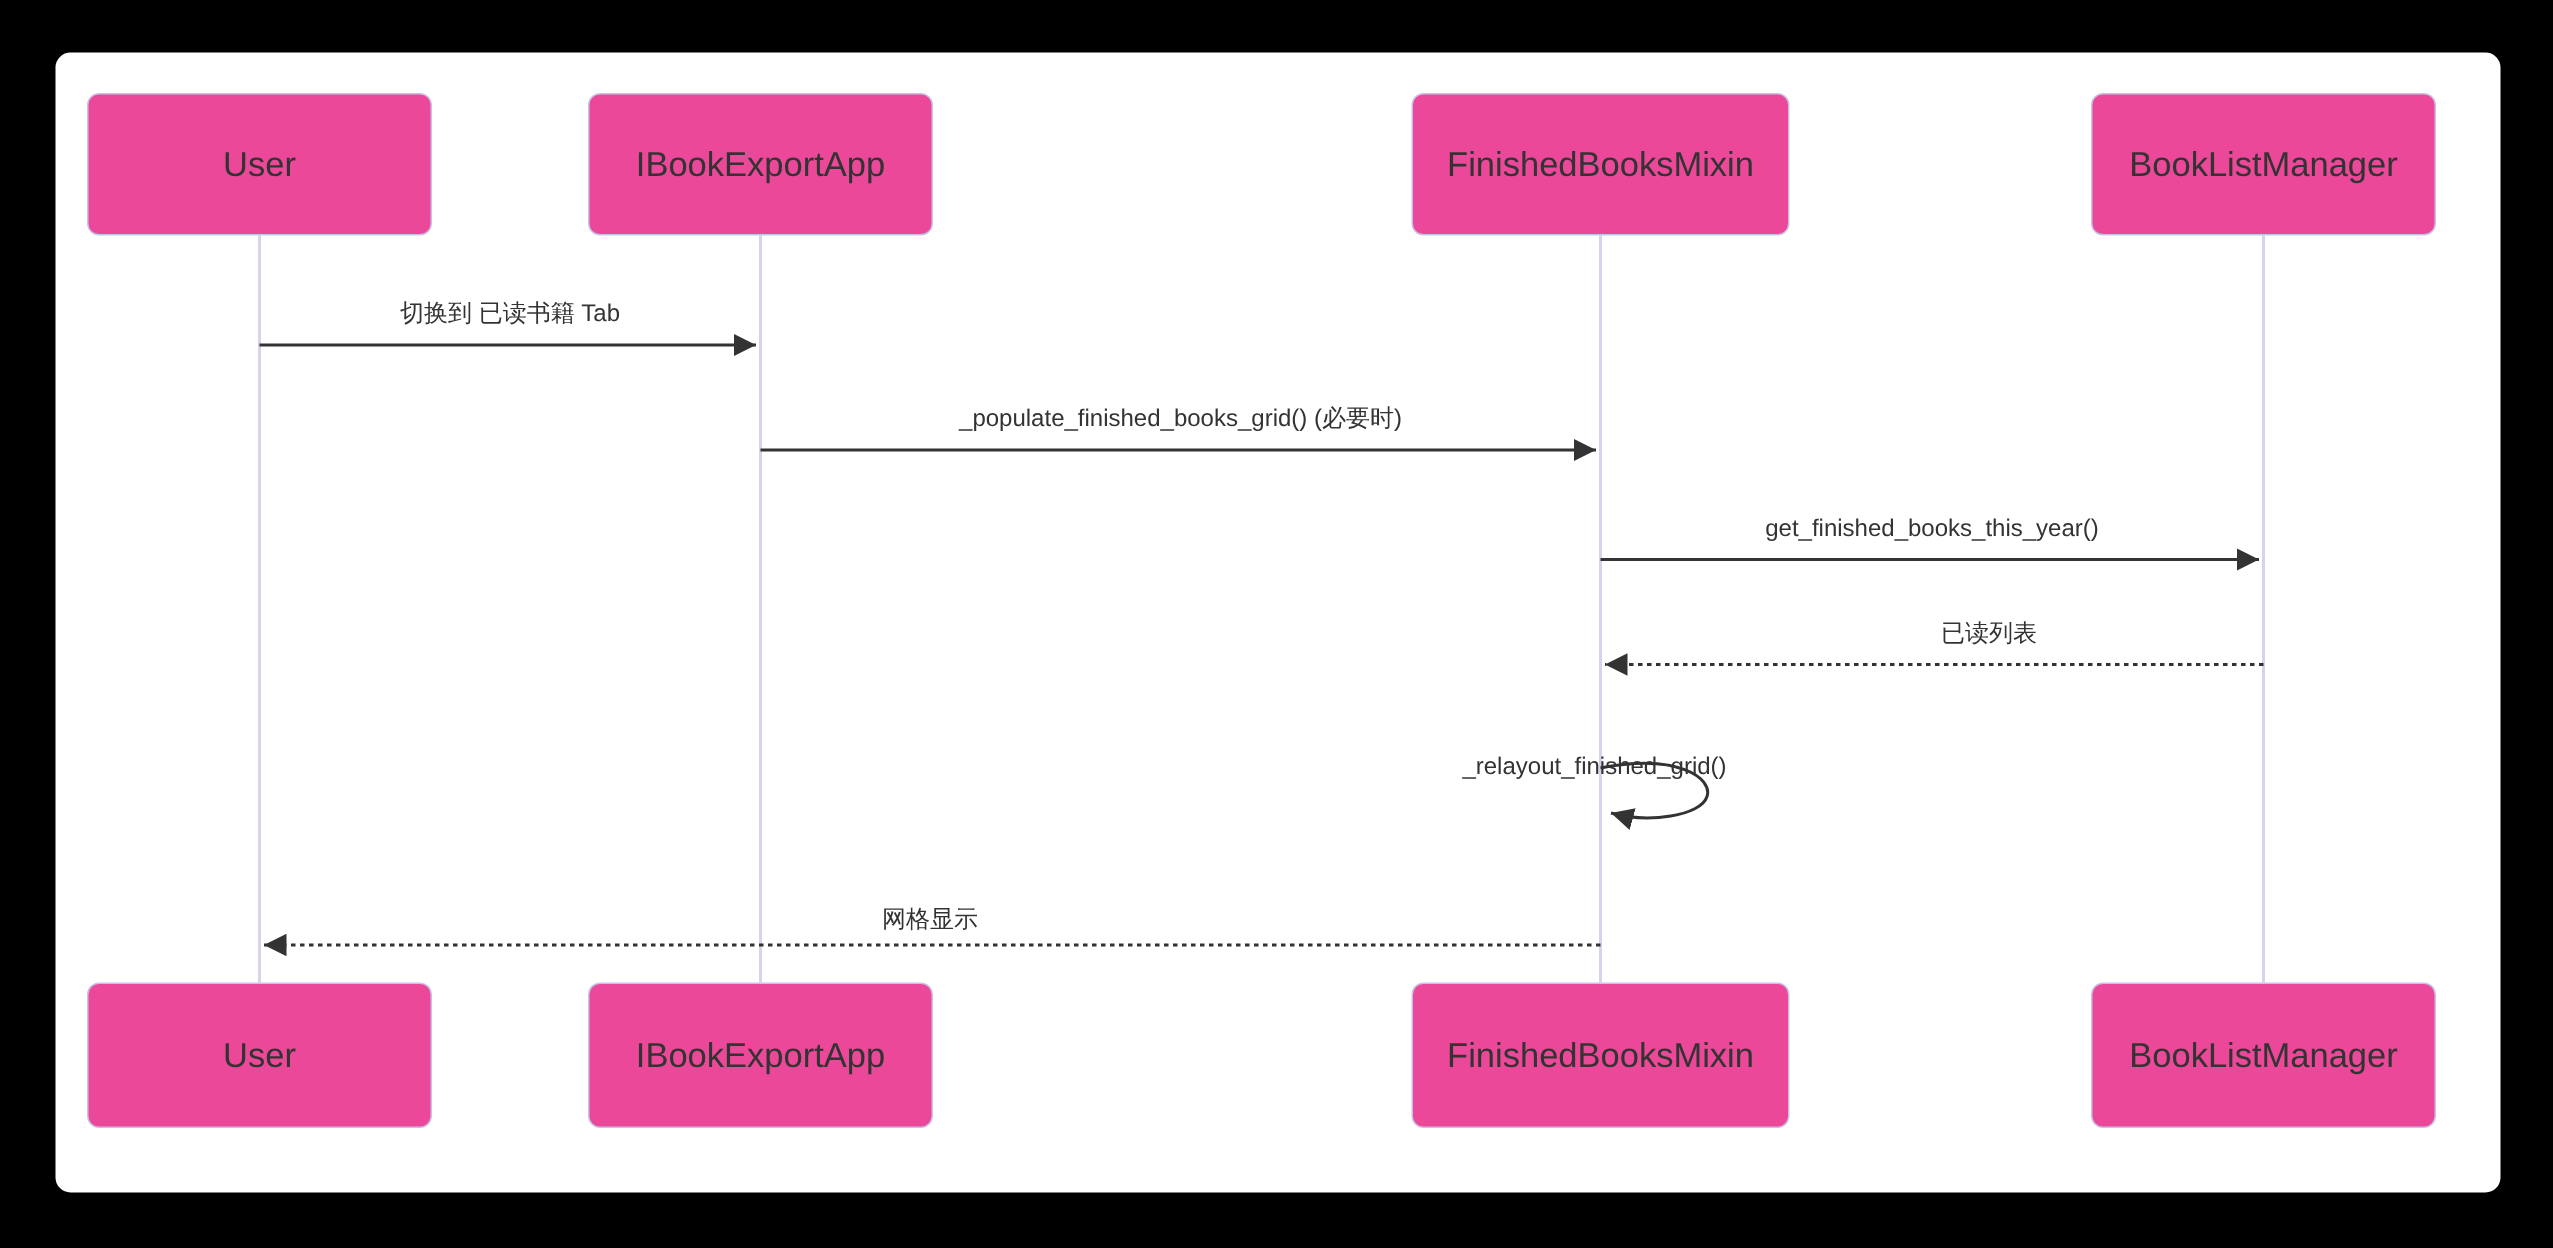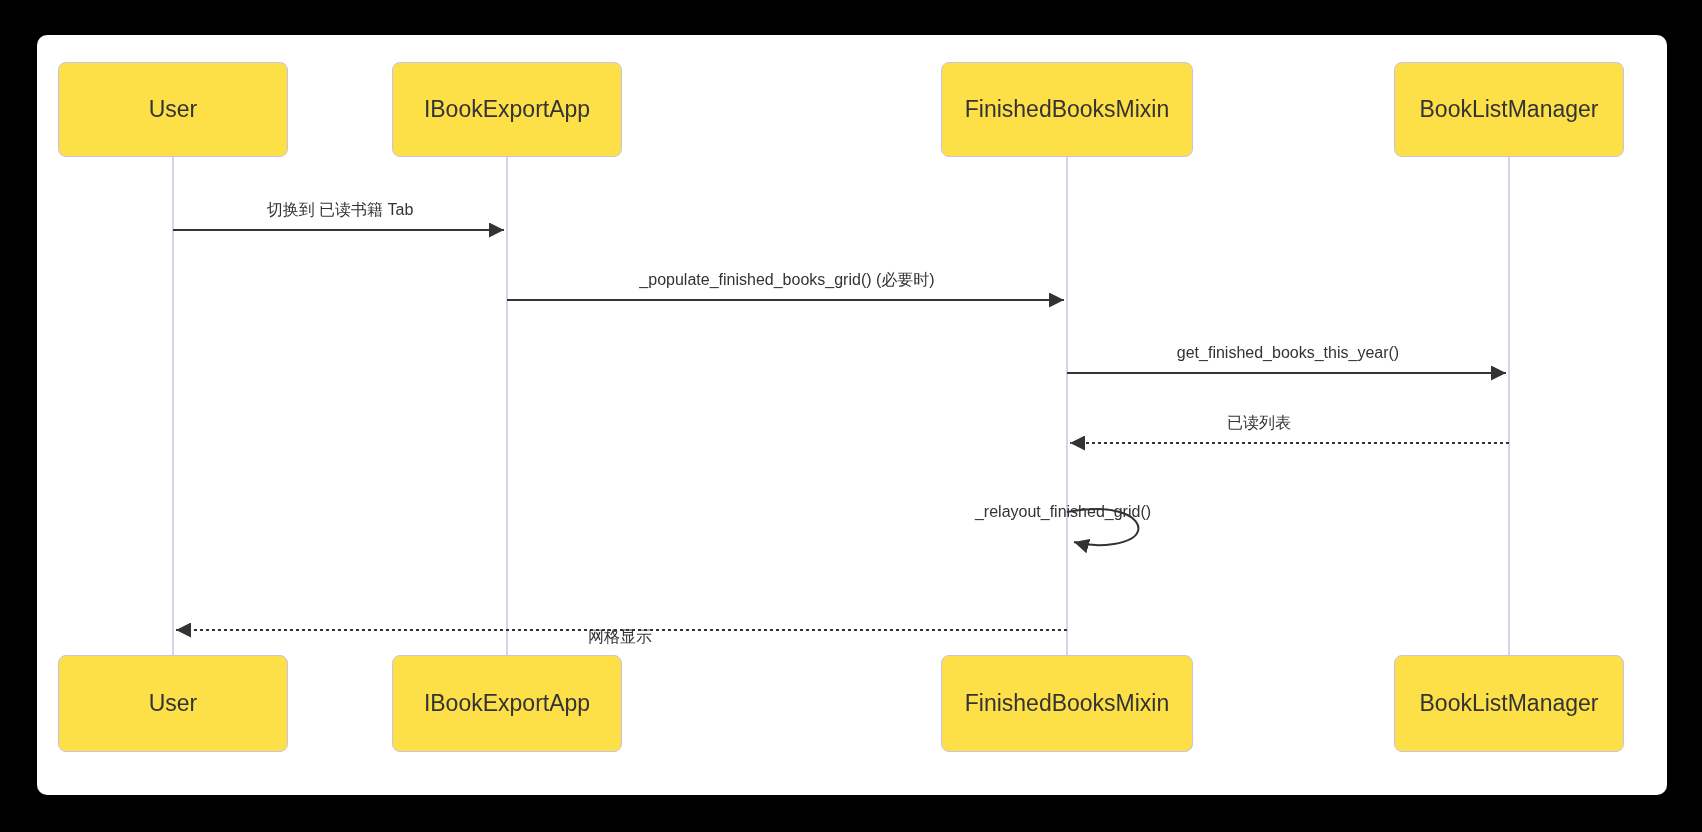--- a/index.html
+++ b/index.html
@@ -29,21 +29,21 @@
   .diagram-svg {
     position: absolute;
     left: 0;
     top: 0;
     width: 1630px;
     height: 760px;
   }
   .actor-box {
     position: absolute;
     height: 95px;
-    background: #fde047;
+    background: #ec4899;
     border: 1.5px solid #C8C2E8;
     border-radius: 8px;
     display: flex;
     align-items: center;
     justify-content: center;
     box-sizing: border-box;
     font-size: 23px;
     color: #333333;
   }
   .actor-box.row-bottom { height: 97px; }
@@ -107,18 +107,18 @@
     <div class="actor-box row-bottom" style="left:904px;  top:620px; width:252px;">
       <span>FinishedBooksMixin</span>
     </div>
     <div class="actor-box row-bottom" style="left:1357px; top:620px; width:230px;">
       <span>BookListManager</span>
     </div>
 
     <div class="msg-label" style="left:303px;  top:161px;">切换到 已读书籍 Tab</div>
     <div class="msg-label" style="left:1251px; top:304px;">get_finished_books_this_year()</div>
     <div class="msg-label" style="left:750px;  top:231px;">_populate_finished_books_grid() (必要时)</div>
-    <div class="msg-label" style="left:1222px; top:374px;">已读列表</div>
+    <div class="msg-label" style="left:1289px; top:374px;">已读列表</div>
     <div class="msg-label" style="left:1026px; top:463px;">_relayout_finished_grid()</div>
-    <div class="msg-label" style="left:583px;  top:588px;">网格显示</div>
+    <div class="msg-label" style="left:583px;  top:565px;">网格显示</div>
 
   </div>
 </div>
 
 </body></html>

